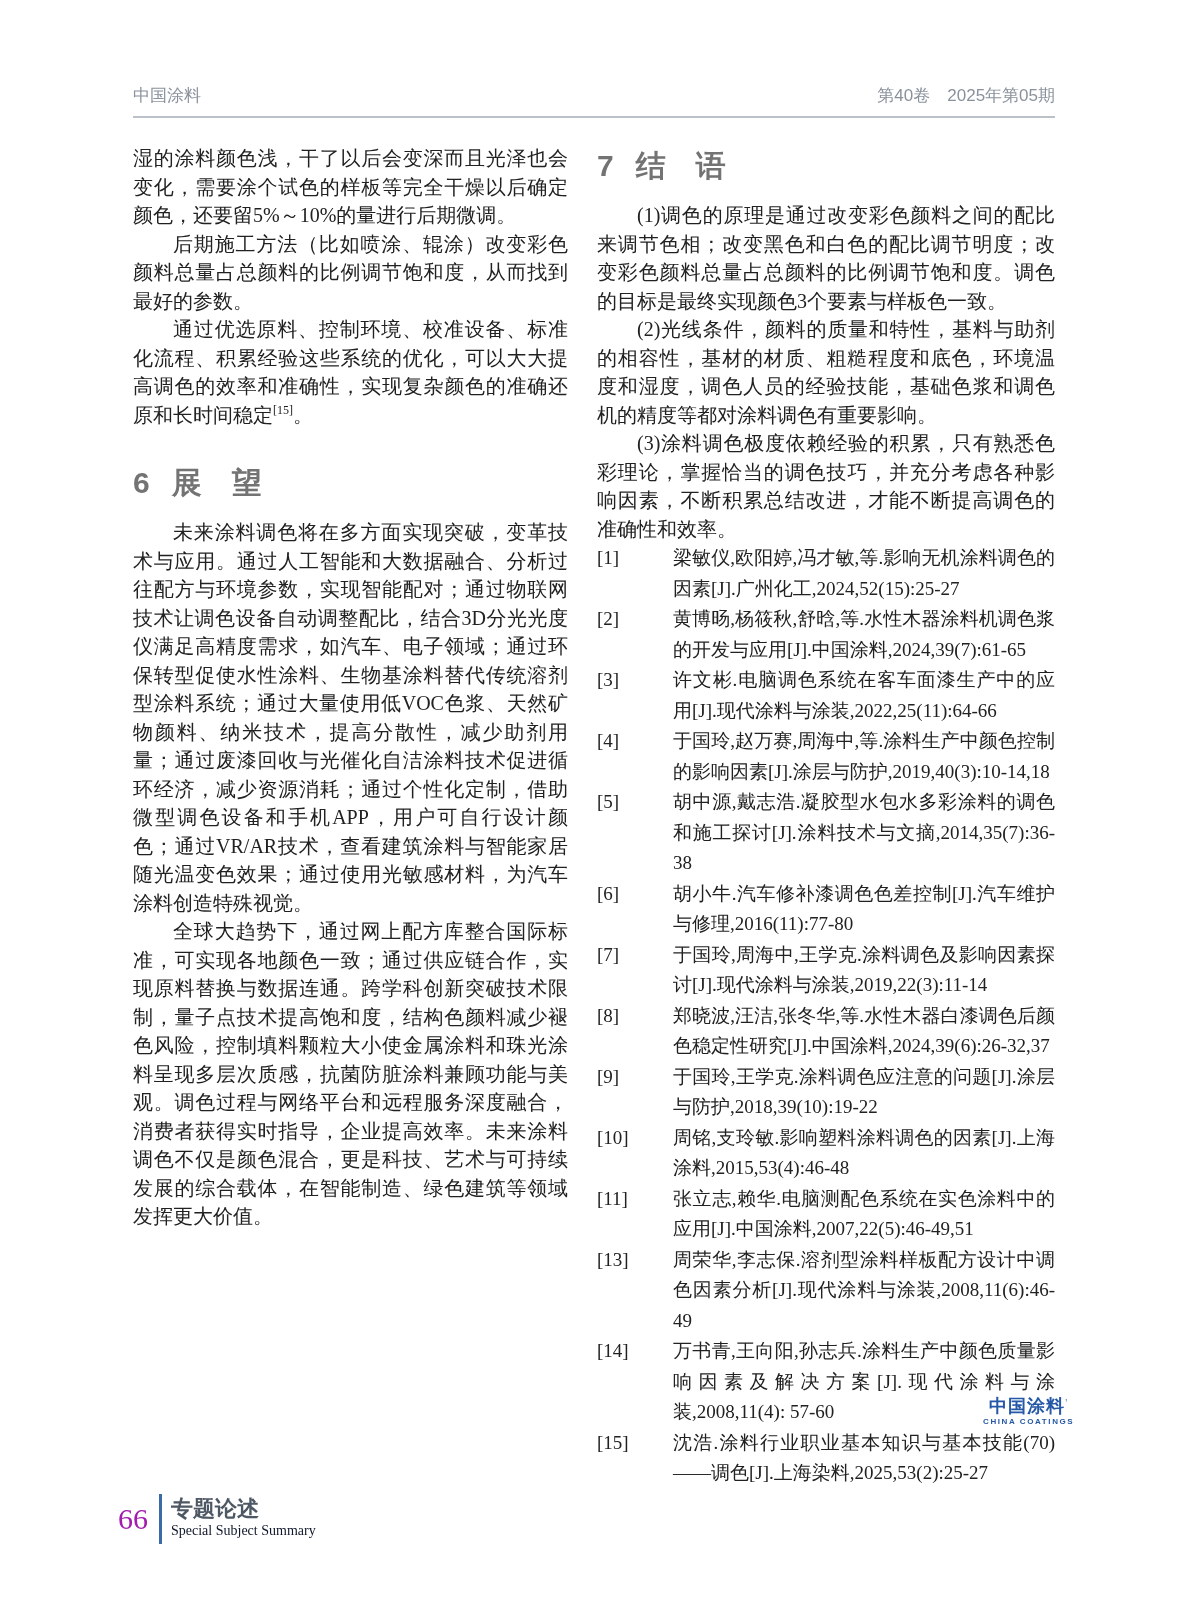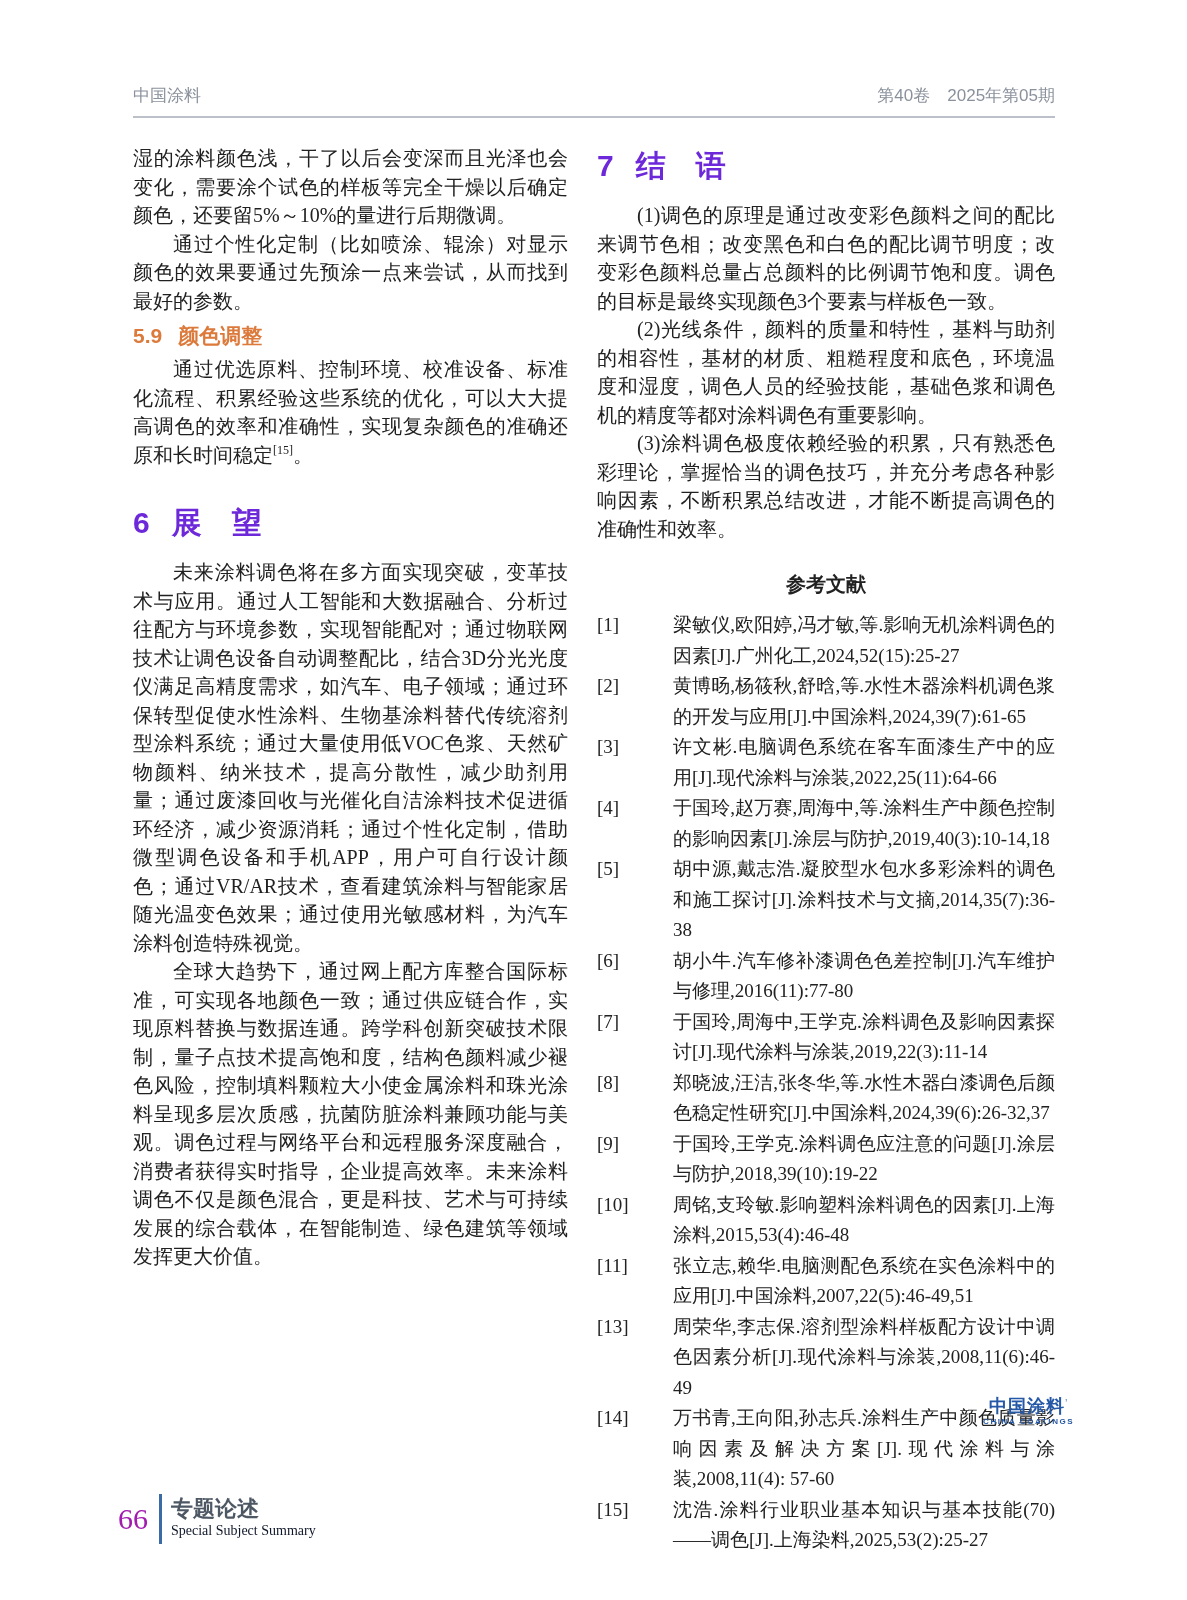--- a/index.html
+++ b/index.html
@@ -61,21 +61,21 @@
     font-weight: bold;
     font-size: 21px;
     color: #dc7a3c;
     margin: 7px 0 5px 0;
   }
   .h-sub .h-num { margin-right: 16px; }
   .h-main {
     font-family: "Liberation Sans", "DejaVu Sans", sans-serif;
     font-weight: bold;
     font-size: 30px;
-    color: #6d28d9;
+    color: #737373;
     margin: 34px 0 14px 0;
   }
   .h-main.first { margin-top: 2px; }
   .h-main .h-num { margin-right: 22px; }
 
   
   .refs-heading {
     font-family: "Liberation Sans", "DejaVu Sans", sans-serif;
     font-weight: bold;
     font-size: 20px;
@@ -164,25 +164,22 @@
 
   <div class="page-header">
     <span>中国涂料</span>
     <span>第40卷　2025年第05期</span>
   </div>
 
   <div class="columns">
 
     <div class="col-left">
       <p class="para no-indent">湿的涂料颜色浅，干了以后会变深而且光泽也会变化，需要涂个试色的样板等完全干燥以后确定颜色，还要留5%～10%的量进行后期微调。</p>
-      <p class="para">通过个性化定制（比如喷涂、辊涂）对显示颜色的效果要通过先预涂一点来尝试，从而找到最好的参数。</p>
-
-      <div class="h-sub">
-        <span class="h-num">5.9</span><span>颜色调整</span>
-      </div>
+      <p class="para">后期施工方法（比如喷涂、辊涂）改变彩色颜料总量占总颜料的比例调节饱和度，从而找到最好的参数。</p>
+
 
 
       <p class="para"><span>通过优选原料、控制环境、校准设备、标准化流程、积累经验这些系统的优化，可以大大提高调色的效率和准确性，实现复杂颜色的准确还原和长时间稳定</span><sup class="cite">[15]</sup><span>。</span></p>
 
       <div class="h-main">
         <span class="h-num">6</span><span>展　望</span>
       </div>
 
       <p class="para">未来涂料调色将在多方面实现突破，变革技术与应用。通过人工智能和大数据融合、分析过往配方与环境参数，实现智能配对；通过物联网技术让调色设备自动调整配比，结合3D分光光度仪满足高精度需求，如汽车、电子领域；通过环保转型促使水性涂料、生物基涂料替代传统溶剂型涂料系统；通过大量使用低VOC色浆、天然矿物颜料、纳米技术，提高分散性，减少助剂用量；通过废漆回收与光催化自洁涂料技术促进循环经济，减少资源消耗；通过个性化定制，借助微型调色设备和手机APP，用户可自行设计颜色；通过VR/AR技术，查看建筑涂料与智能家居随光温变色效果；通过使用光敏感材料，为汽车涂料创造特殊视觉。</p>
       <p class="para">全球大趋势下，通过网上配方库整合国际标准，可实现各地颜色一致；通过供应链合作，实现原料替换与数据连通。跨学科创新突破技术限制，量子点技术提高饱和度，结构色颜料减少褪色风险，控制填料颗粒大小使金属涂料和珠光涂料呈现多层次质感，抗菌防脏涂料兼顾功能与美观。调色过程与网络平台和远程服务深度融合，消费者获得实时指导，企业提高效率。未来涂料调色不仅是颜色混合，更是科技、艺术与可持续发展的综合载体，在智能制造、绿色建筑等领域发挥更大价值。</p>
@@ -191,21 +188,20 @@
     <div class="col-right">
 
       <div class="h-main first">
         <span class="h-num">7</span><span>结　语</span>
       </div>
 
       <p class="para">(1)调色的原理是通过改变彩色颜料之间的配比来调节色相；改变黑色和白色的配比调节明度；改变彩色颜料总量占总颜料的比例调节饱和度。调色的目标是最终实现颜色3个要素与样板色一致。</p>
       <p class="para">(2)光线条件，颜料的质量和特性，基料与助剂的相容性，基材的材质、粗糙程度和底色，环境温度和湿度，调色人员的经验技能，基础色浆和调色机的精度等都对涂料调色有重要影响。</p>
       <p class="para">(3)涂料调色极度依赖经验的积累，只有熟悉色彩理论，掌握恰当的调色技巧，并充分考虑各种影响因素，不断积累总结改进，才能不断提高调色的准确性和效率。</p>
 
-      <div class="refs-heading">参考文献</div>
 
       <div>
         <div class="ref">
             <span class="ref-id">[1]</span>
             <span class="ref-text">梁敏仪,欧阳婷,冯才敏,等.影响无机涂料调色的因素[J].广州化工,2024,52(15):25-27</span>
           </div>
         <div class="ref">
             <span class="ref-id">[2]</span>
             <span class="ref-text">黄博旸,杨筱秋,舒晗,等.水性木器涂料机调色浆的开发与应用[J].中国涂料,2024,39(7):61-65</span>
           </div>

